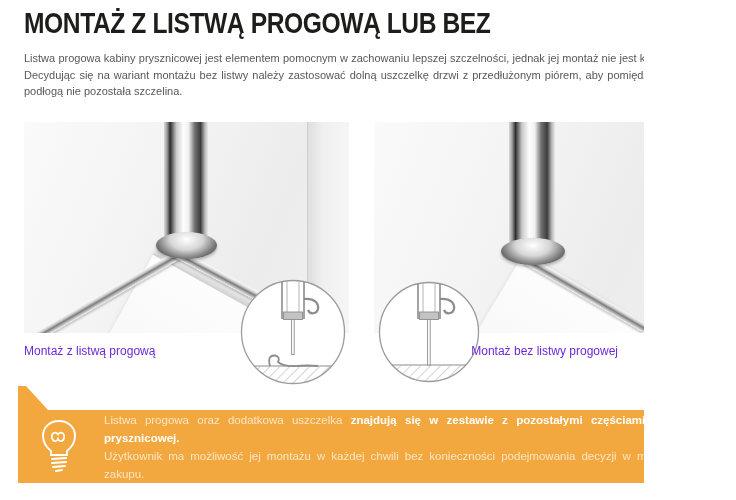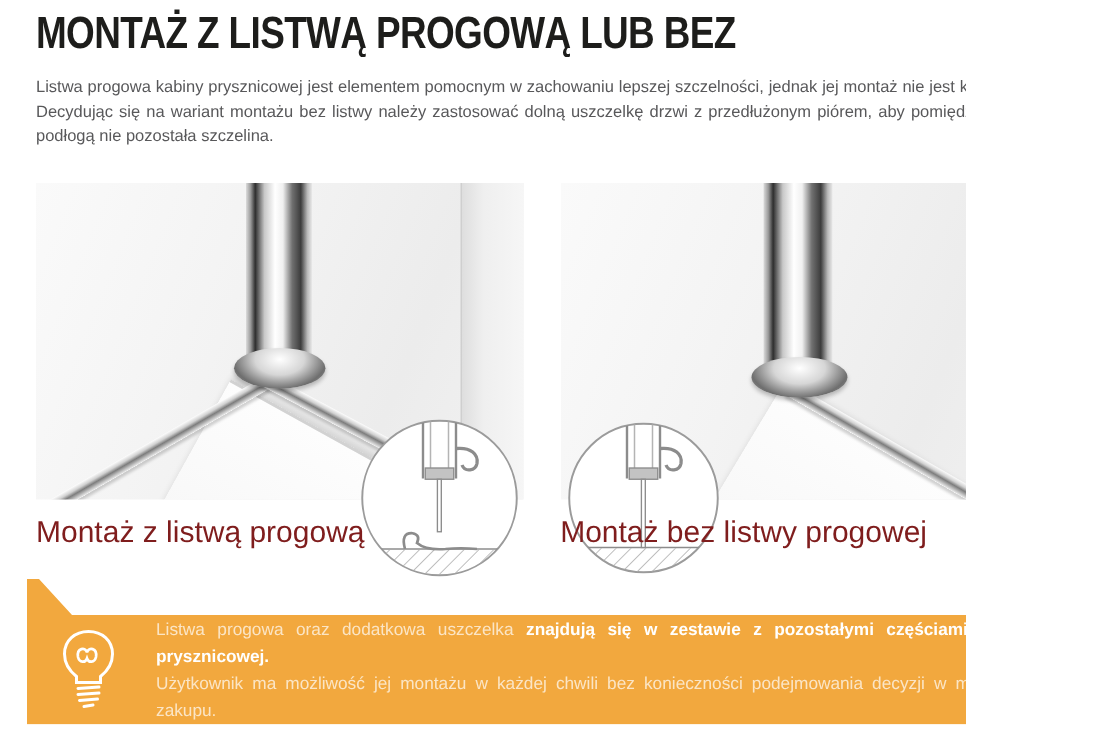--- a/index.html
+++ b/index.html
@@ -74,21 +74,21 @@
 
   
   .detail-circle { position:absolute; }
   .circle-left  { left:239px; top:278px; width:108px; height:108px; }
   .circle-right { left:377px; top:280px; width:104px; height:104px; }
   .detail-circle svg { display:block; width:100%; height:100%; }
 
   
   .caption {
     position:absolute; top:344px;
-    font-size:20px; color:#7f1d1d;
+    font-size:12px; color:#6d28d9;
   }
   .caption-left  { left:24px; }
   .caption-right { right:26px; }
 
   
   .banner {
     position:absolute; left:18px; top:386px; width:694px; height:97px;
     background:#F2A83E;
     clip-path:polygon(0 0, 8px 0, 30px 24px, 100% 24px, 100% 100%, 0 100%);
   }

